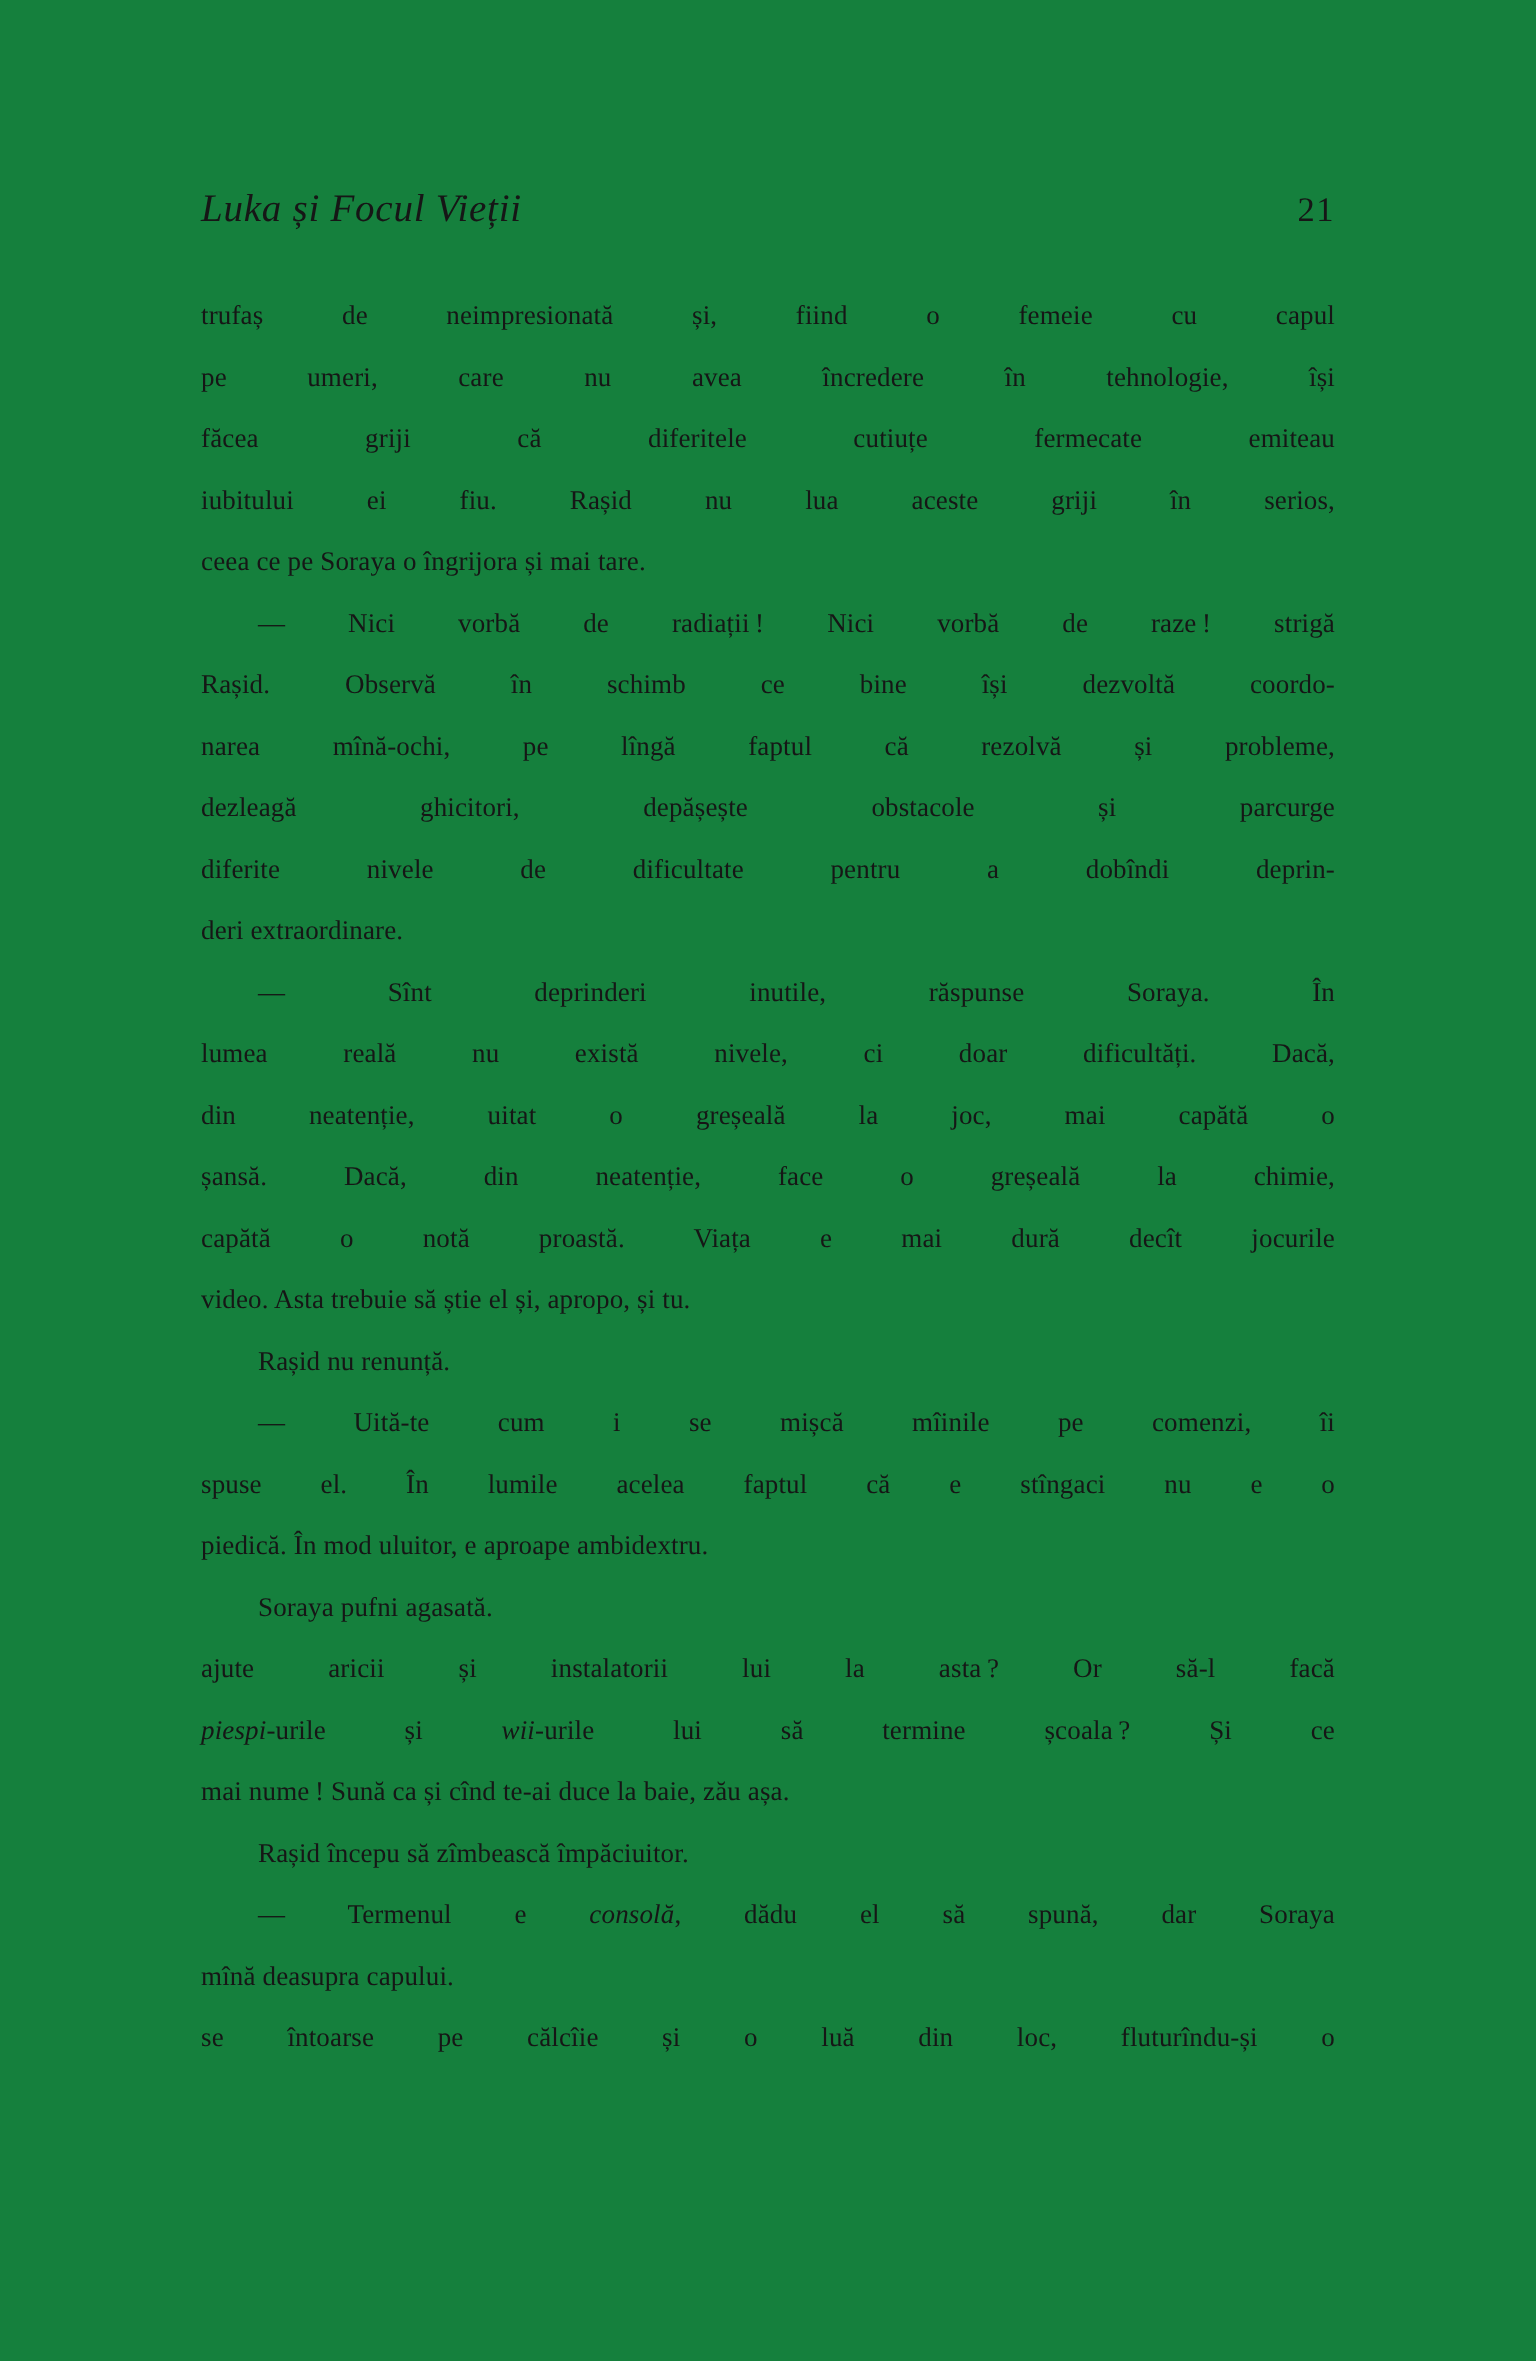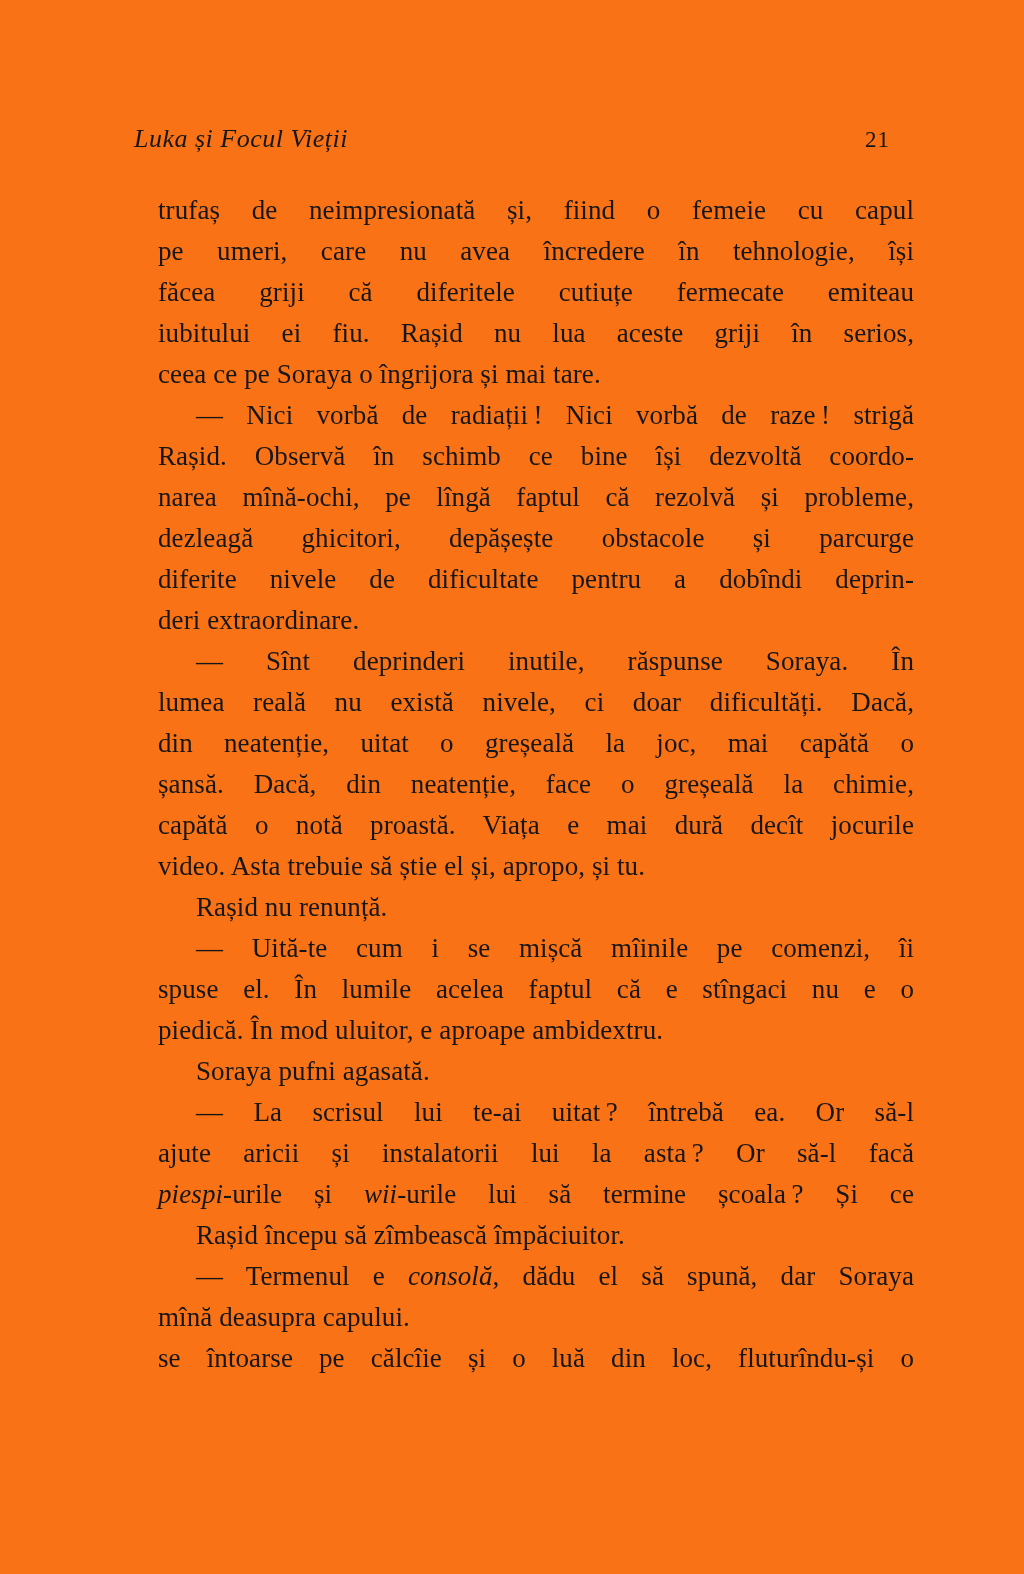--- a/index.html
+++ b/index.html
@@ -5,21 +5,21 @@
   html, body {
     margin: 0;
     padding: 0;
     background: #e8e8e8;
   }
   .page {
     position: relative;
     width: 1024px;
     height: 1574px;
     margin: 0 auto;
-    background: #f97316;
+    background: #15803d;
     color: #161616;
     font-family: "Liberation Serif", "DejaVu Serif", serif;
     overflow: hidden;
   }
   .running-header {
     position: absolute;
     top: 122px;
     left: 134px;
     right: 134px;
     display: flex;
@@ -34,24 +34,23 @@
   }
   .page-number {
     font-size: 23px;
     letter-spacing: 1px;
   }
   .page-body {
     position: absolute;
     top: 190px;
     left: 134px;
     width: 756px;
-    font-size: 27px;
+    font-size: 18px;
     line-height: 41px;
     letter-spacing: 0.1px;
-    margin-left: 24px;
   }
   .line {
     text-align: justify;
     text-align-last: justify;
   }
   .line.last {
     text-align: left;
     text-align-last: left;
   }
   .line.indent {
@@ -85,21 +84,21 @@
       <div class="line">lumea reală nu există nivele, ci doar dificultăți. Dacă,</div>
       <div class="line">din neatenție, uitat o greșeală la joc, mai capătă o</div>
       <div class="line">șansă. Dacă, din neatenție, face o greșeală la chimie,</div>
       <div class="line">capătă o notă proastă. Viața e mai dură decît jocurile</div>
       <div class="line last">video. Asta trebuie să știe el și, apropo, și tu.</div>
       <div class="line last indent">Rașid nu renunță.</div>
       <div class="line indent">— Uită-te cum i se mișcă mîinile pe comenzi, îi</div>
       <div class="line">spuse el. În lumile acelea faptul că e stîngaci nu e o</div>
       <div class="line last">piedică. În mod uluitor, e aproape ambidextru.</div>
       <div class="line last indent">Soraya pufni agasată.</div>
-      <div class="line indent">— La scrisul lui te-ai uitat ? întrebă ea. Or să-l</div>
       <div class="line">ajute aricii și instalatorii lui la asta ? Or să-l facă</div>
       <div class="line"><i>piespi</i>-urile și <i>wii</i>-urile lui să termine școala ? Și ce</div>
+      <div class="line last">mai nume ! Sună ca și cînd te-ai duce la baie, zău așa.</div>
       <div class="line last indent">Rașid începu să zîmbească împăciuitor.</div>
       <div class="line indent">— Termenul e <i>consolă</i>, dădu el să spună, dar Soraya</div>
       <div class="line last">mînă deasupra capului.</div>
       <div class="line">se întoarse pe călcîie și o luă din loc, fluturîndu-și o</div>
     </div>
 </div>
 
 </body></html>

